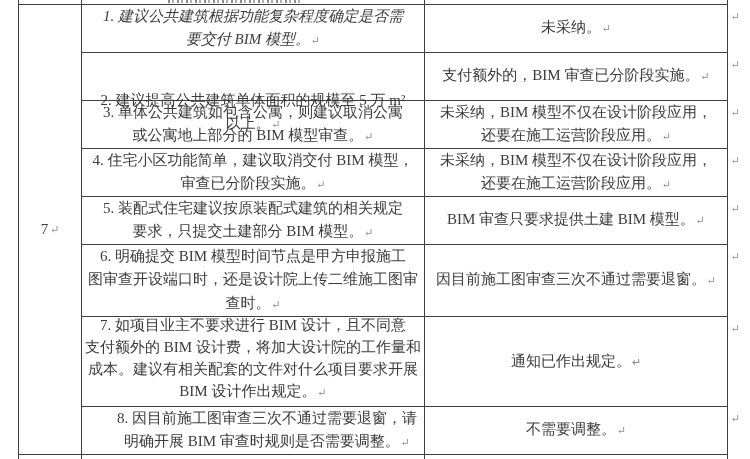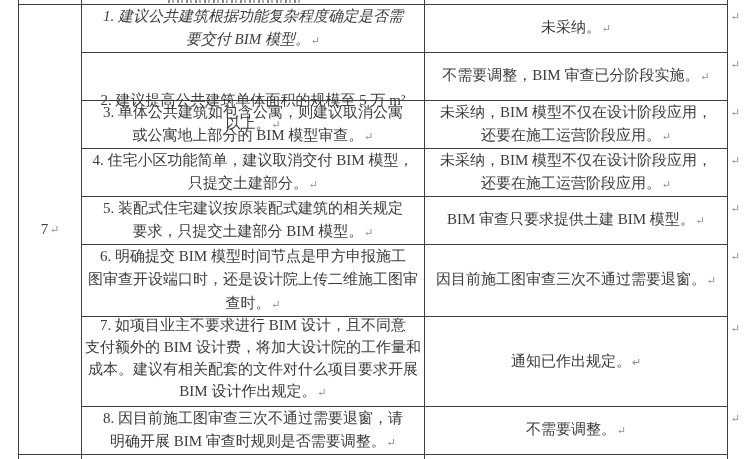--- a/index.html
+++ b/index.html
@@ -52,33 +52,33 @@
         <div class="line"><span>要交付 BIM 模型。</span><span class="pmark">↵</span></div>
       </div>
       <div class="cell" style="left: 425px; top: 5px; width: 302px; height: 47px; line-height: 23.5px;">
         <div class="line"><span>未采纳。</span><span class="pmark">↵</span></div>
       </div>
       <div class="cell" style="left: 82px; top: 53px; width: 342px; height: 47px; line-height: 23.5px; margin-top: 36px;">
         <div class="line"><span>2. 建议提高公共建筑单体面积的规模至 5 万 m²</span></div>
         <div class="line"><span>以上。</span><span class="pmark">↵</span></div>
       </div>
       <div class="cell" style="left: 425px; top: 53px; width: 302px; height: 47px; line-height: 23.5px;">
-        <div class="line"><span>不需要调整，BIM 审查已分阶段实施。</span><span class="pmark">↵</span></div>
+        <div class="line"><span>支付额外的，BIM 审查已分阶段实施。</span><span class="pmark">↵</span></div>
       </div>
       <div class="cell" style="left: 82px; top: 101px; width: 342px; height: 47px; line-height: 23.5px;">
         <div class="line"><span>3. 单体公共建筑如包含公寓，则建议取消公寓</span></div>
         <div class="line"><span>或公寓地上部分的 BIM 模型审查。</span><span class="pmark">↵</span></div>
       </div>
       <div class="cell" style="left: 425px; top: 101px; width: 302px; height: 47px; line-height: 23.5px;">
         <div class="line"><span>未采纳，BIM 模型不仅在设计阶段应用，</span></div>
         <div class="line"><span>还要在施工运营阶段应用。</span><span class="pmark">↵</span></div>
       </div>
       <div class="cell" style="left: 82px; top: 149px; width: 342px; height: 47px; line-height: 23.5px;">
         <div class="line"><span>4. 住宅小区功能简单，建议取消交付 BIM 模型，</span></div>
-        <div class="line"><span>只提交土建部分。</span><span class="pmark">↵</span></div>
+        <div class="line"><span>审查已分阶段实施。</span><span class="pmark">↵</span></div>
       </div>
       <div class="cell" style="left: 425px; top: 149px; width: 302px; height: 47px; line-height: 23.5px;">
         <div class="line"><span>未采纳，BIM 模型不仅在设计阶段应用，</span></div>
         <div class="line"><span>还要在施工运营阶段应用。</span><span class="pmark">↵</span></div>
       </div>
       <div class="cell" style="left: 82px; top: 197px; width: 342px; height: 47px; line-height: 23.5px;">
         <div class="line"><span>5. 装配式住宅建议按原装配式建筑的相关规定</span></div>
         <div class="line"><span>要求，只提交土建部分 BIM 模型。</span><span class="pmark">↵</span></div>
       </div>
       <div class="cell" style="left: 425px; top: 197px; width: 302px; height: 47px; line-height: 23.5px;">
@@ -94,21 +94,21 @@
       </div>
       <div class="cell" style="left: 82px; top: 314px; width: 342px; height: 89px; line-height: 22.25px;">
         <div class="line"><span>7. 如项目业主不要求进行 BIM 设计，且不同意</span></div>
         <div class="line"><span>支付额外的 BIM 设计费，将加大设计院的工作量和</span></div>
         <div class="line"><span>成本。建议有相关配套的文件对什么项目要求开展</span></div>
         <div class="line"><span>BIM 设计作出规定。</span><span class="pmark">↵</span></div>
       </div>
       <div class="cell" style="left: 425px; top: 317px; width: 302px; height: 89px; line-height: 22.25px; font-family: Liberation Serif, serif;">
         <div class="line"><span>通知已作出规定。</span><span class="pmark">↵</span></div>
       </div>
-      <div class="cell" style="left: 82px; top: 407px; width: 342px; height: 47px; line-height: 23.5px;">
+      <div class="cell" style="left: 96px; top: 407px; width: 342px; height: 47px; line-height: 23.5px;">
         <div class="line"><span>8. 因目前施工图审查三次不通过需要退窗，请</span></div>
         <div class="line"><span>明确开展 BIM 审查时规则是否需要调整。</span><span class="pmark">↵</span></div>
       </div>
       <div class="cell" style="left: 425px; top: 407px; width: 302px; height: 47px; line-height: 23.5px;">
         <div class="line"><span>不需要调整。</span><span class="pmark">↵</span></div>
       </div>
     </div>
 
   <div id="row-ends">
       <span class="row-end-mark" style="top: 11px;">↵</span>

